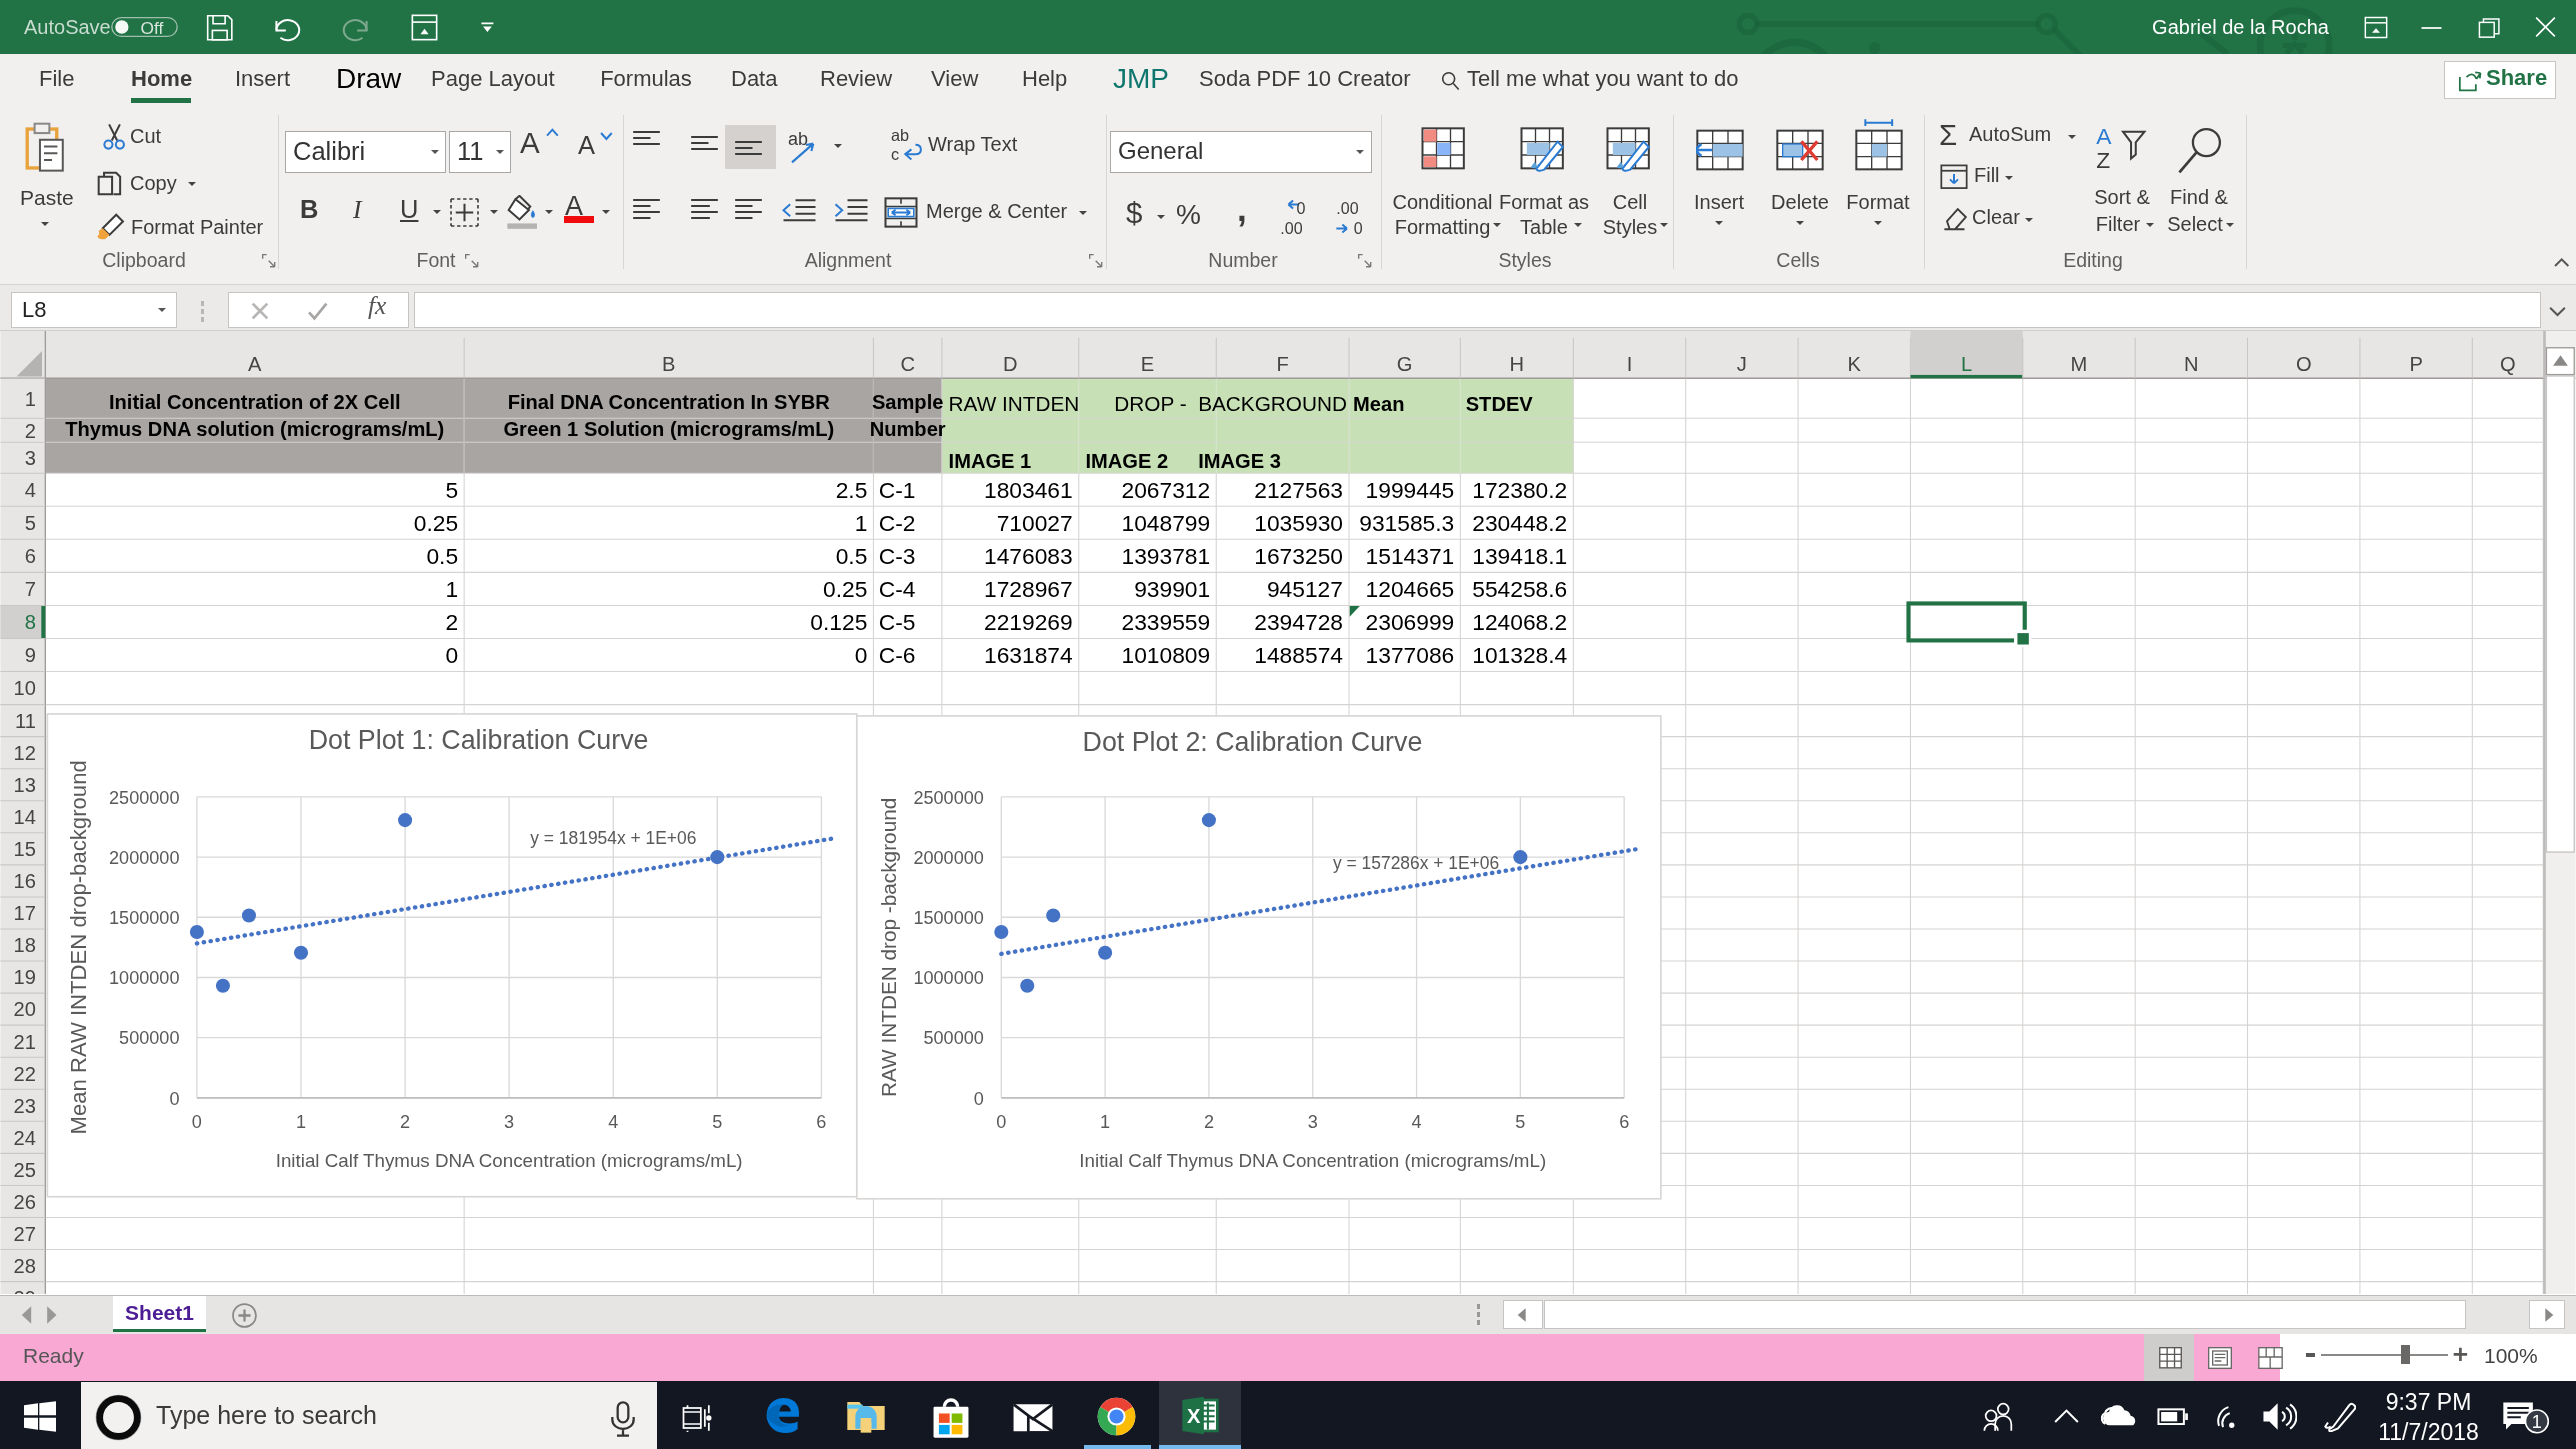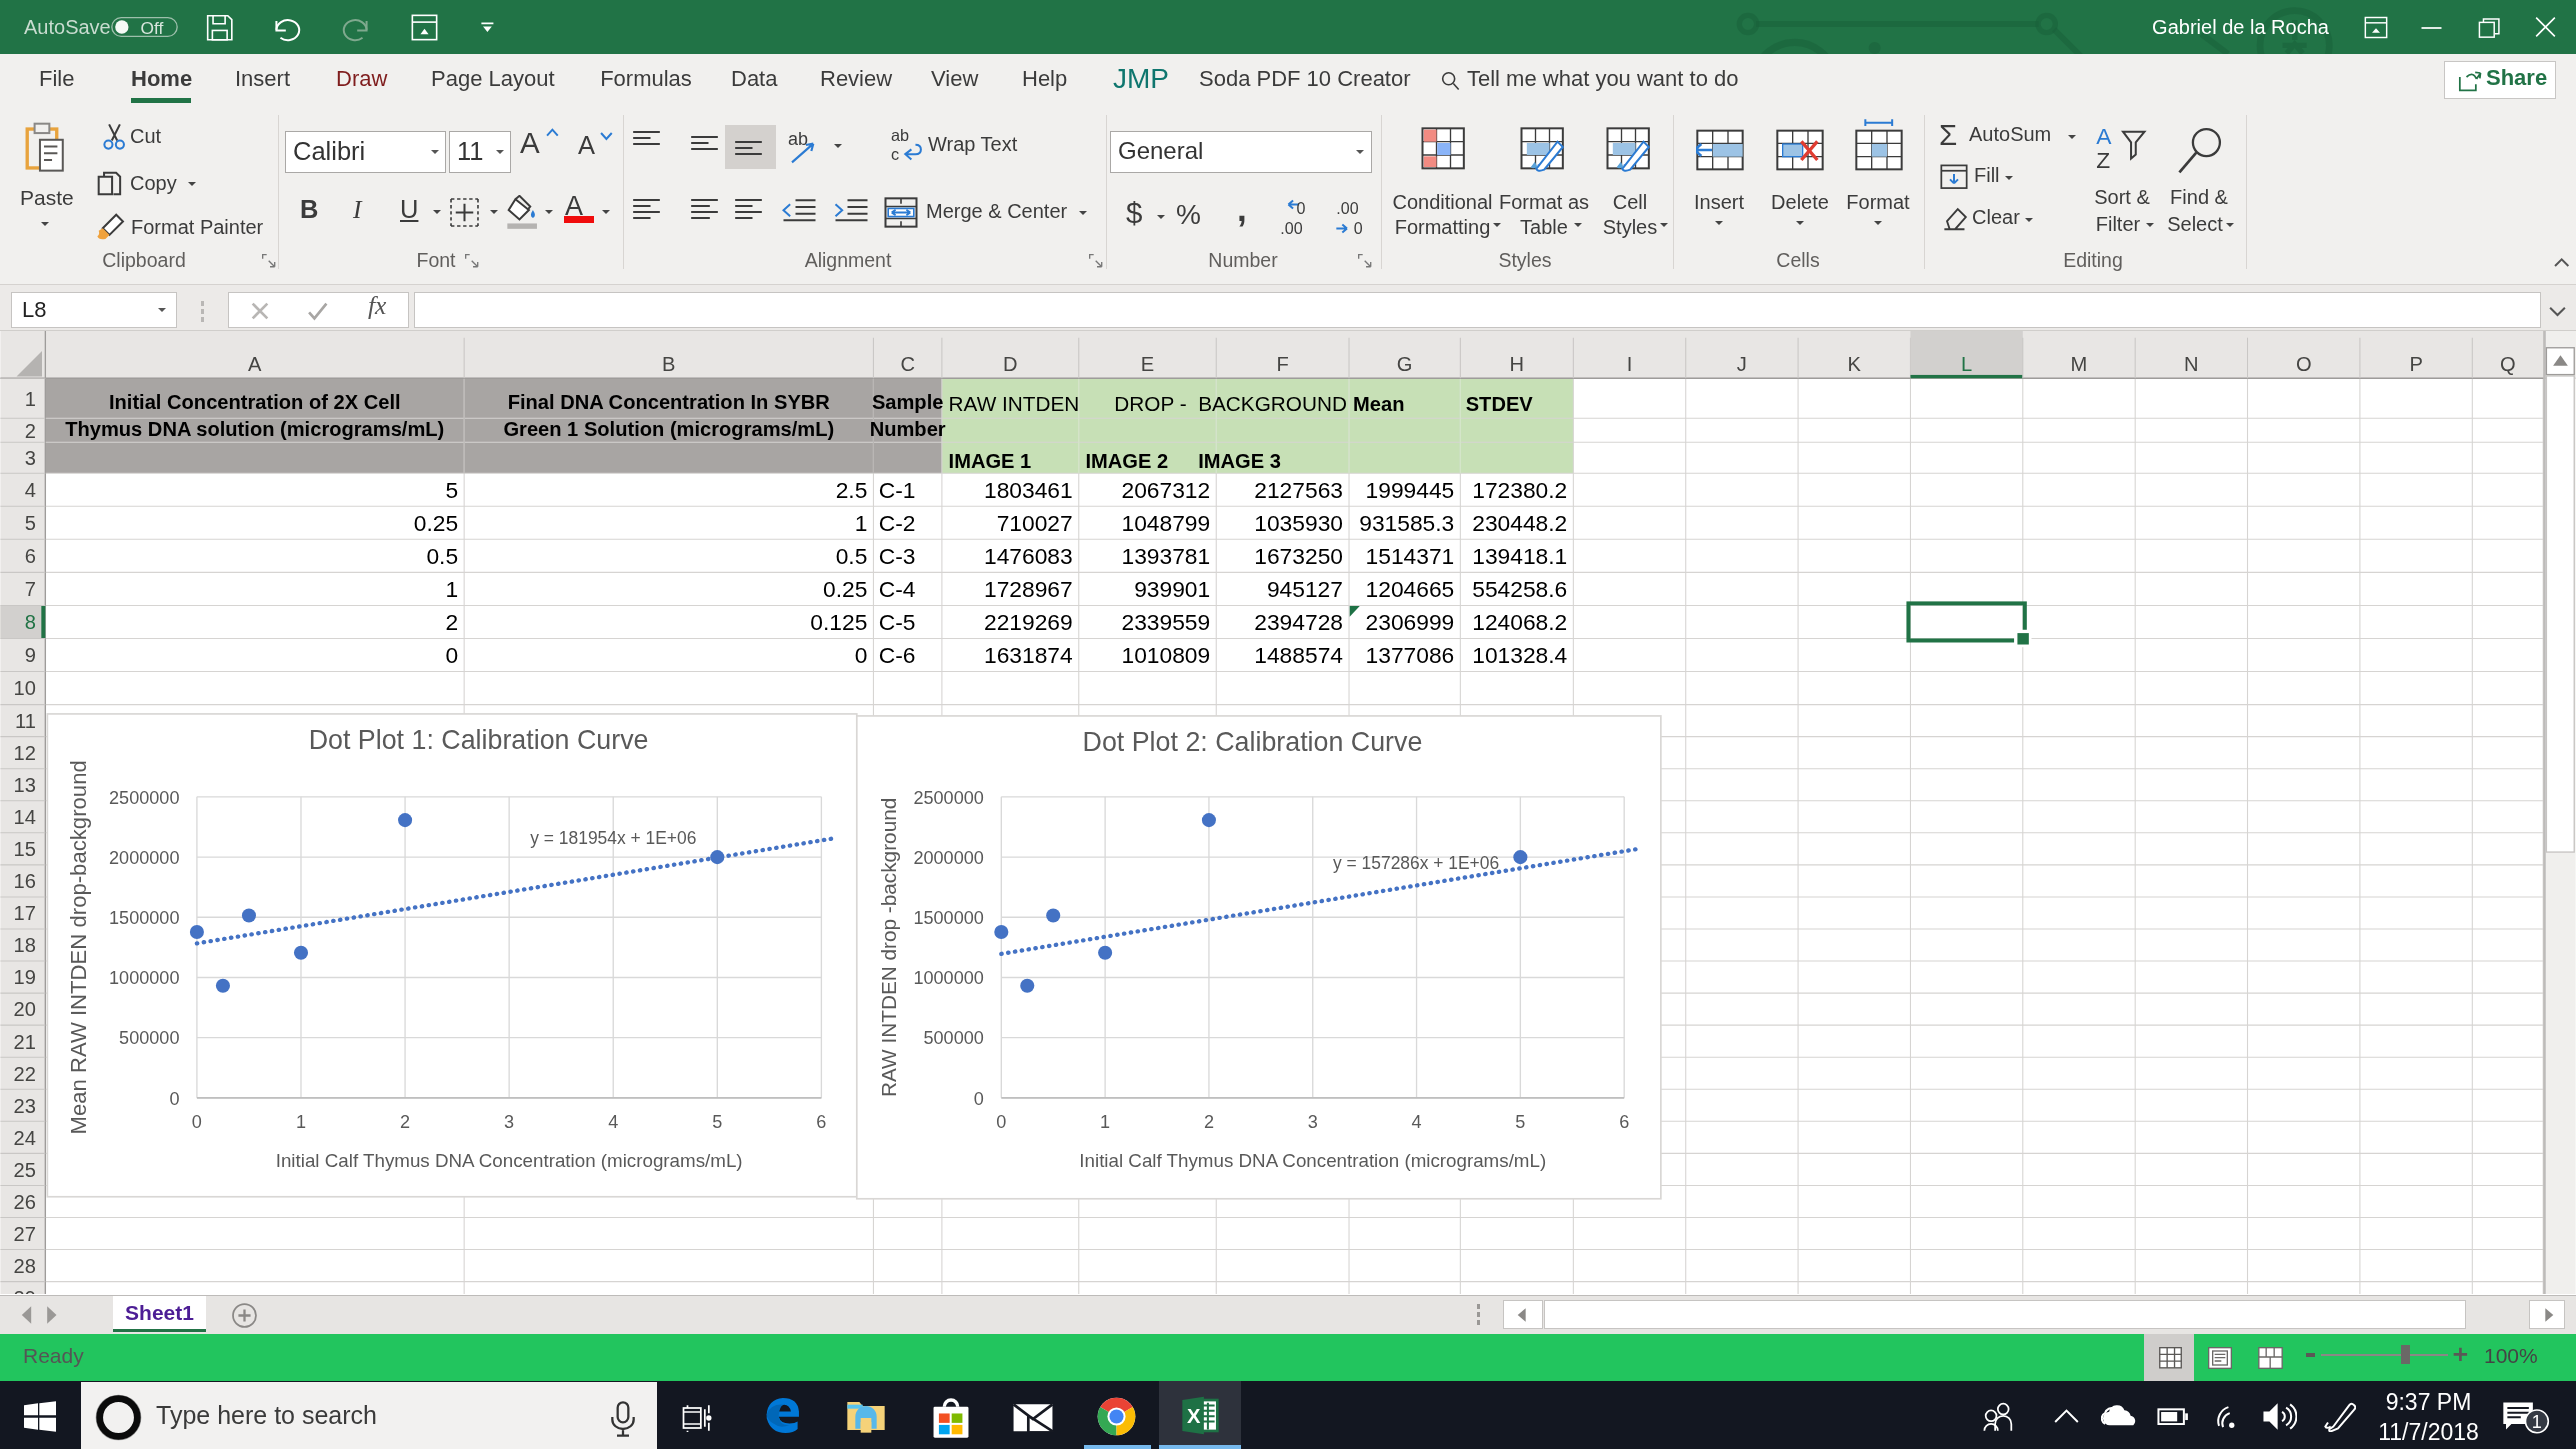--- a/index.html
+++ b/index.html
@@ -62,21 +62,21 @@
     </svg>
 <svg class="abs" style="left:2534px;top:17.4px" width="23" height="20" viewBox="0 0 34 30">
       <path d="M3 1 L31 29 M31 1 L3 29" stroke="#fff" stroke-width="2.4"></path>
     </svg>
 </div>
 <div class="abs" style="left:0;top:54px;width:2576px;height:53px;background:#f1f0ee">
 <div class="abs" style="left:39px;top:0;width:33px;height:53px;line-height:50px;text-align:center;font-size:22px;font-weight:normal;color:#3b3b3b;white-space:nowrap">File</div>
 <div class="abs" style="left:131px;top:0;width:60px;height:53px;line-height:50px;text-align:center;font-size:22px;font-weight:bold;color:#3b3b3b;white-space:nowrap">Home</div>
 <div class="abs" style="left:131px;top:44px;width:60px;height:5.4px;background:#217346"></div>
 <div class="abs" style="left:235px;top:0;width:55px;height:53px;line-height:50px;text-align:center;font-size:22px;font-weight:normal;color:#3b3b3b;white-space:nowrap">Insert</div>
-<div class="abs" style="left:336px;top:0;width:48px;height:53px;line-height:50px;text-align:center;font-size:22px;font-weight:normal;color:#7f1d1d;white-space:nowrap">Draw</div>
+<div class="abs" style="left:336px;top:0;width:48px;height:53px;line-height:50px;text-align:center;font-size:28px;font-weight:normal;color:#000000;white-space:nowrap">Draw</div>
 <div class="abs" style="left:431px;top:0;width:119px;height:53px;line-height:50px;text-align:center;font-size:22px;font-weight:normal;color:#3b3b3b;white-space:nowrap">Page Layout</div>
 <div class="abs" style="left:597px;top:0;width:98px;height:53px;line-height:50px;text-align:center;font-size:22px;font-weight:normal;color:#3b3b3b;white-space:nowrap">Formulas</div>
 <div class="abs" style="left:731px;top:0;width:42px;height:53px;line-height:50px;font-size:22px;font-weight:normal;color:#3b3b3b;white-space:nowrap">Data</div>
 <div class="abs" style="left:820px;top:0;width:67px;height:53px;line-height:50px;text-align:center;font-size:22px;font-weight:normal;color:#3b3b3b;white-space:nowrap">Review</div>
 <div class="abs" style="left:931px;top:0;width:47px;height:53px;line-height:50px;text-align:center;font-size:22px;font-weight:normal;color:#3b3b3b;white-space:nowrap">View</div>
 <div class="abs" style="left:1022px;top:0;width:46px;height:53px;line-height:50px;text-align:left;font-size:22px;font-weight:normal;color:#3b3b3b;white-space:nowrap">Help</div>
 <div class="abs" style="left:1113px;top:0;width:40px;height:53px;line-height:50px;text-align:center;font-size:28px;font-weight:normal;color:#0f766e;white-space:nowrap">JMP</div>
 <div class="abs" style="left:1199px;top:0;width:200px;height:53px;line-height:50px;text-align:center;font-size:22px;font-weight:normal;color:#3b3b3b;white-space:nowrap">Soda PDF 10 Creator</div>
 <svg class="abs" style="left:1440px;top:16px" width="20" height="21.5" viewBox="0 0 30 32" fill="none" stroke="#3b3b3b" stroke-width="2.4">
       <circle cx="13" cy="13" r="9"></circle>
@@ -721,21 +721,21 @@
 <div class="abs" style="left:1503px;top:4px;width:40px;height:29px;background:#fff;border:1.3px solid #c6c4c2"></div>
 <svg class="abs" style="left:1515px;top:10.7px" width="16" height="16" viewBox="0 0 24 24">
       <path d="M16 2 v20 l-12 -10 z" fill="#8a8886"></path>
     </svg>
 <div class="abs" style="left:1544px;top:4px;width:922px;height:29px;background:#fff;border:1.3px solid #c6c4c2"></div>
 <div class="abs" style="left:2529px;top:4px;width:36px;height:29px;background:#fff;border:1.3px solid #c6c4c2"></div>
 <svg class="abs" style="left:2540px;top:10.7px" width="16" height="16" viewBox="0 0 24 24">
       <path d="M8 2 v20 l12 -10 z" fill="#8a8886"></path>
     </svg>
 </div>
-<div class="abs" style="left:0;top:1334px;width:2576px;height:47px;background:#22c55e">
+<div class="abs" style="left:0;top:1334px;width:2280px;height:47px;background:#f9a8d4">
 <div class="abs" style="left:23px;top:0;height:47px;line-height:44px;font-size:21px;color:#555">Ready</div>
 <div class="abs" style="left:2144px;top:0;width:50px;height:47px;background:#cfcdcb"></div>
 <svg class="abs" style="left:2159px;top:13.4px" width="23" height="21.5" viewBox="0 0 34 32">
       <rect x="1" y="1" width="32" height="30" fill="#fff" stroke="#5a5856" stroke-width="2"></rect>
       <path d="M1 11 h32 M1 21 h32 M12 1 v30 M23 1 v30" stroke="#5a5856" stroke-width="2"></path>
     </svg>
 <svg class="abs" style="left:2208px;top:12.7px" width="24" height="22" viewBox="0 0 36 33">
       <rect x="1" y="1" width="34" height="31" fill="#fff" stroke="#6a6866" stroke-width="2"></rect>
       <rect x="7" y="6" width="22" height="21" fill="none" stroke="#6a6866" stroke-width="2"></rect>
       <path d="M10 11 h16 M10 16 h16 M10 21 h10" stroke="#6a6866" stroke-width="2"></path>

